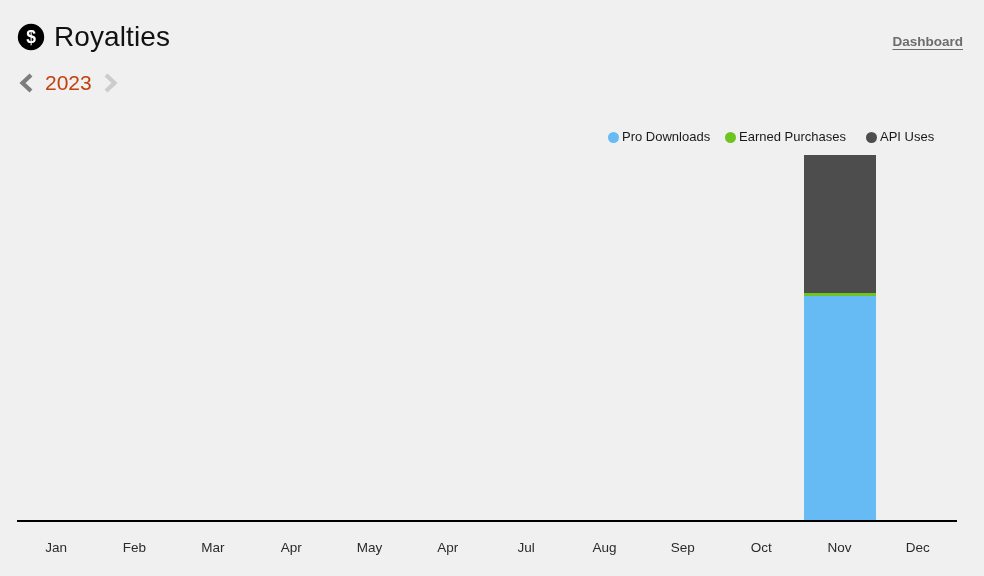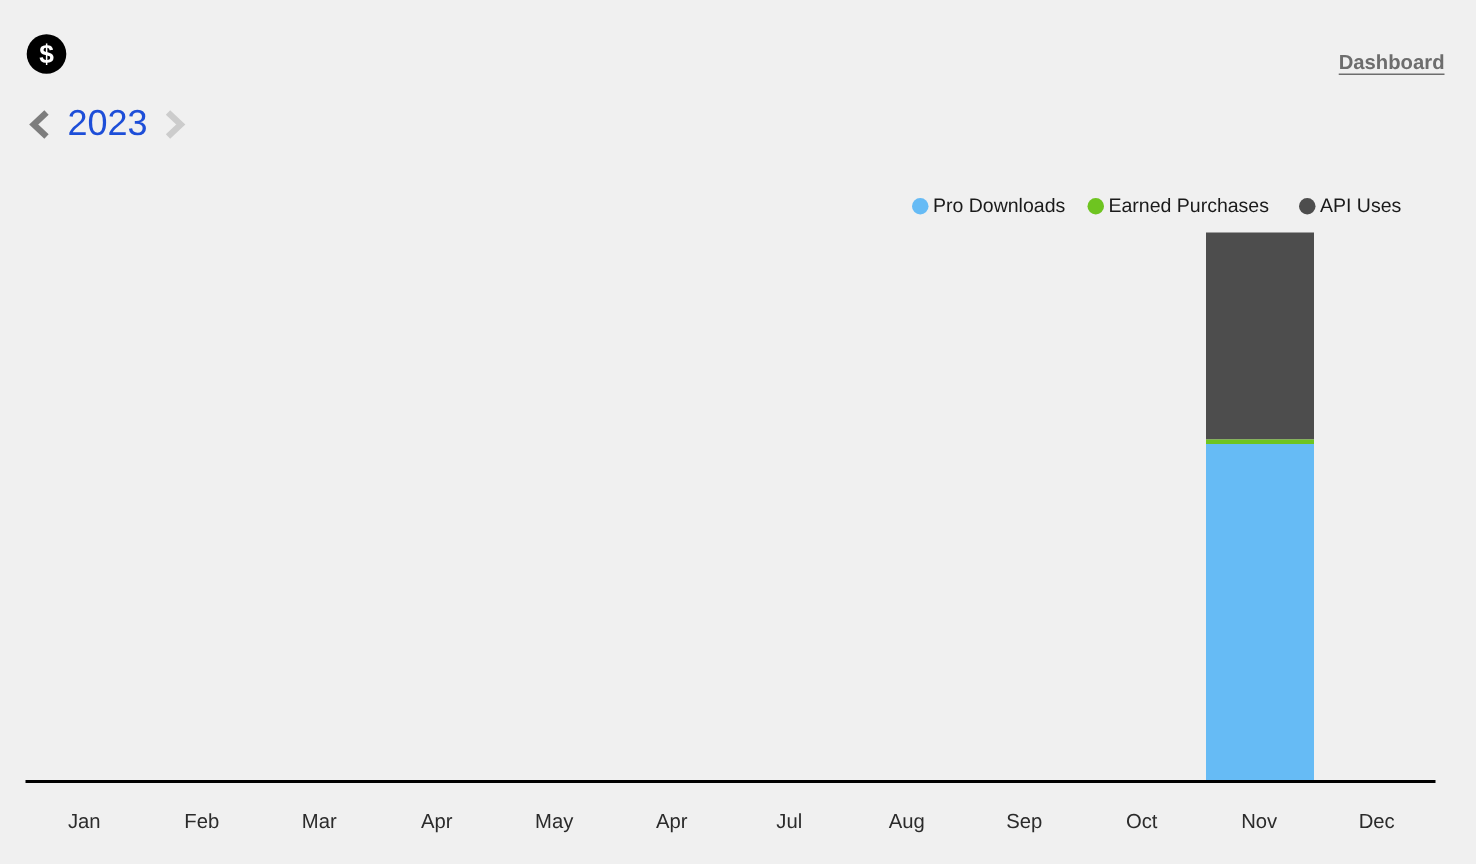--- a/index.html
+++ b/index.html
@@ -78,23 +78,23 @@
   }
   .chevron {
     width: 18px;
     height: 22px;
     display: block;
     flex: 0 0 auto;
   }
   #year-prev { cursor: pointer; }
   #year-next { cursor: default; }
   #year-label {
-    font-size: 24px;
+    font-size: 21px;
     font-weight: 400;
-    color: #1d4ed8;
+    color: #c2410c;
     line-height: 22px;
     padding: 0 3px;
     white-space: nowrap;
   }
 
   #view-toggle {
     position: absolute;
     right: 21px;
     top: 5px;
     display: flex;
@@ -207,20 +207,21 @@
 </head>
 <body>
 
 <div id="header">
 
   <div id="brand">
     <svg id="dollar-icon" viewBox="0 0 28 28">
       <circle cx="14" cy="14" r="13.2" fill="#000"></circle>
       <text x="14" y="20.2" font-family="Liberation Sans, sans-serif" font-size="17.5" font-weight="bold" fill="#ffffff" text-anchor="middle">$</text>
     </svg>
+    <span id="page-title">Royalties</span>
   </div>
 
   <a id="dashboard-link" href="#">Dashboard</a>
 </div>
 
 <div id="subheader">
 
   <div id="year-nav">
     <svg class="chevron" id="year-prev" viewBox="0 0 18 22">
       <polyline points="13,3 4.5,11 13,19" fill="none" stroke="#7d7d7d" stroke-width="4.2" stroke-linecap="butt" stroke-linejoin="miter"></polyline>

